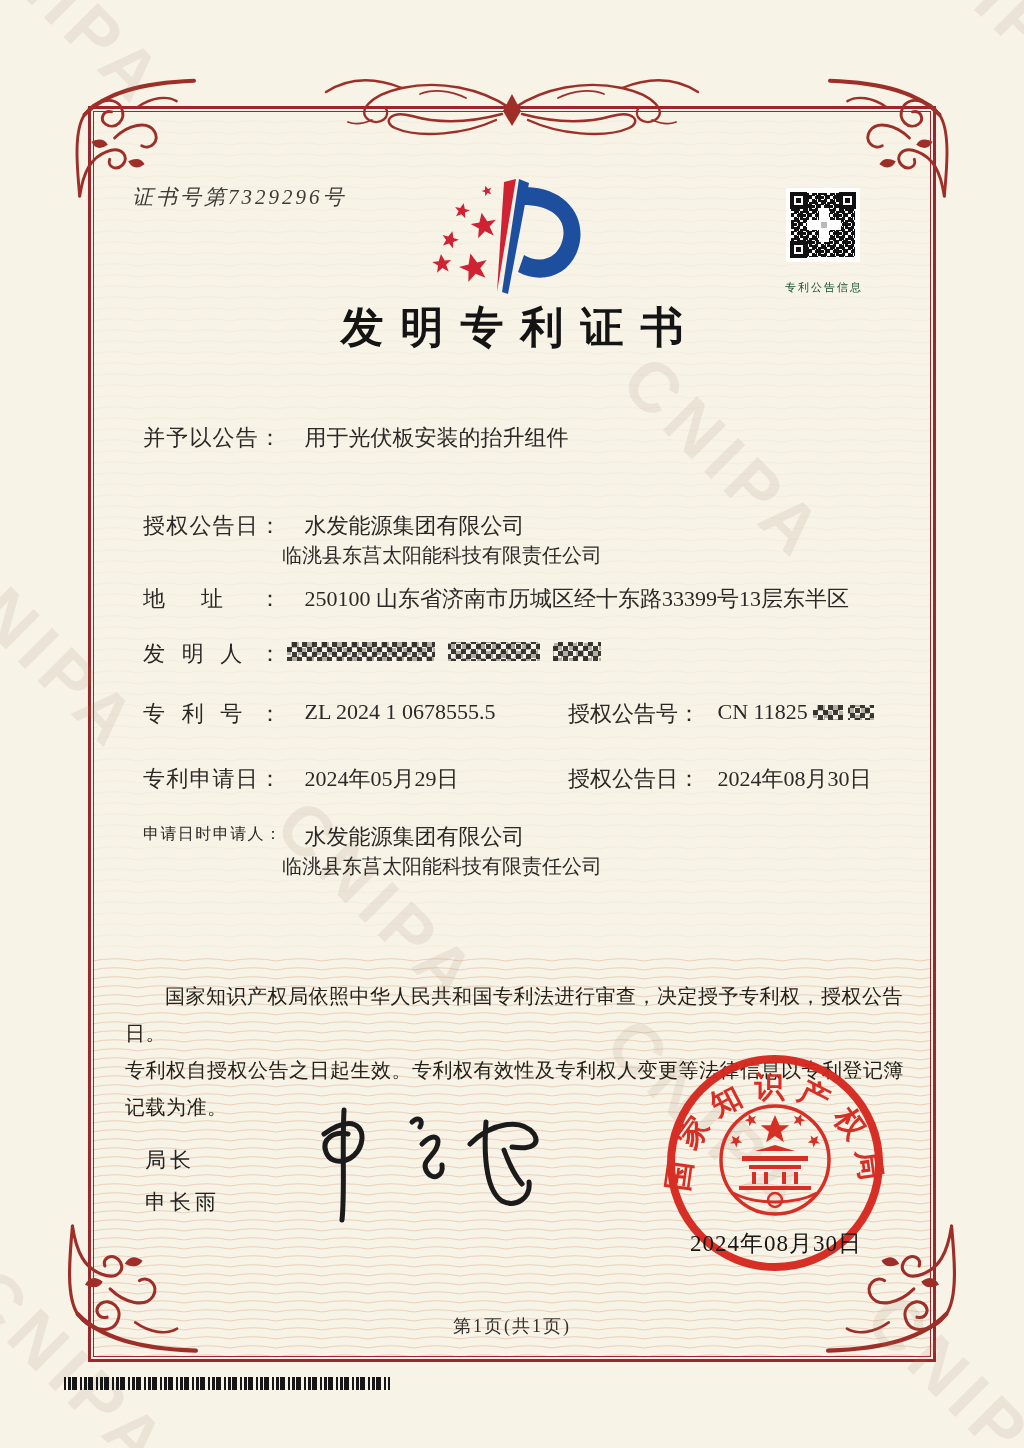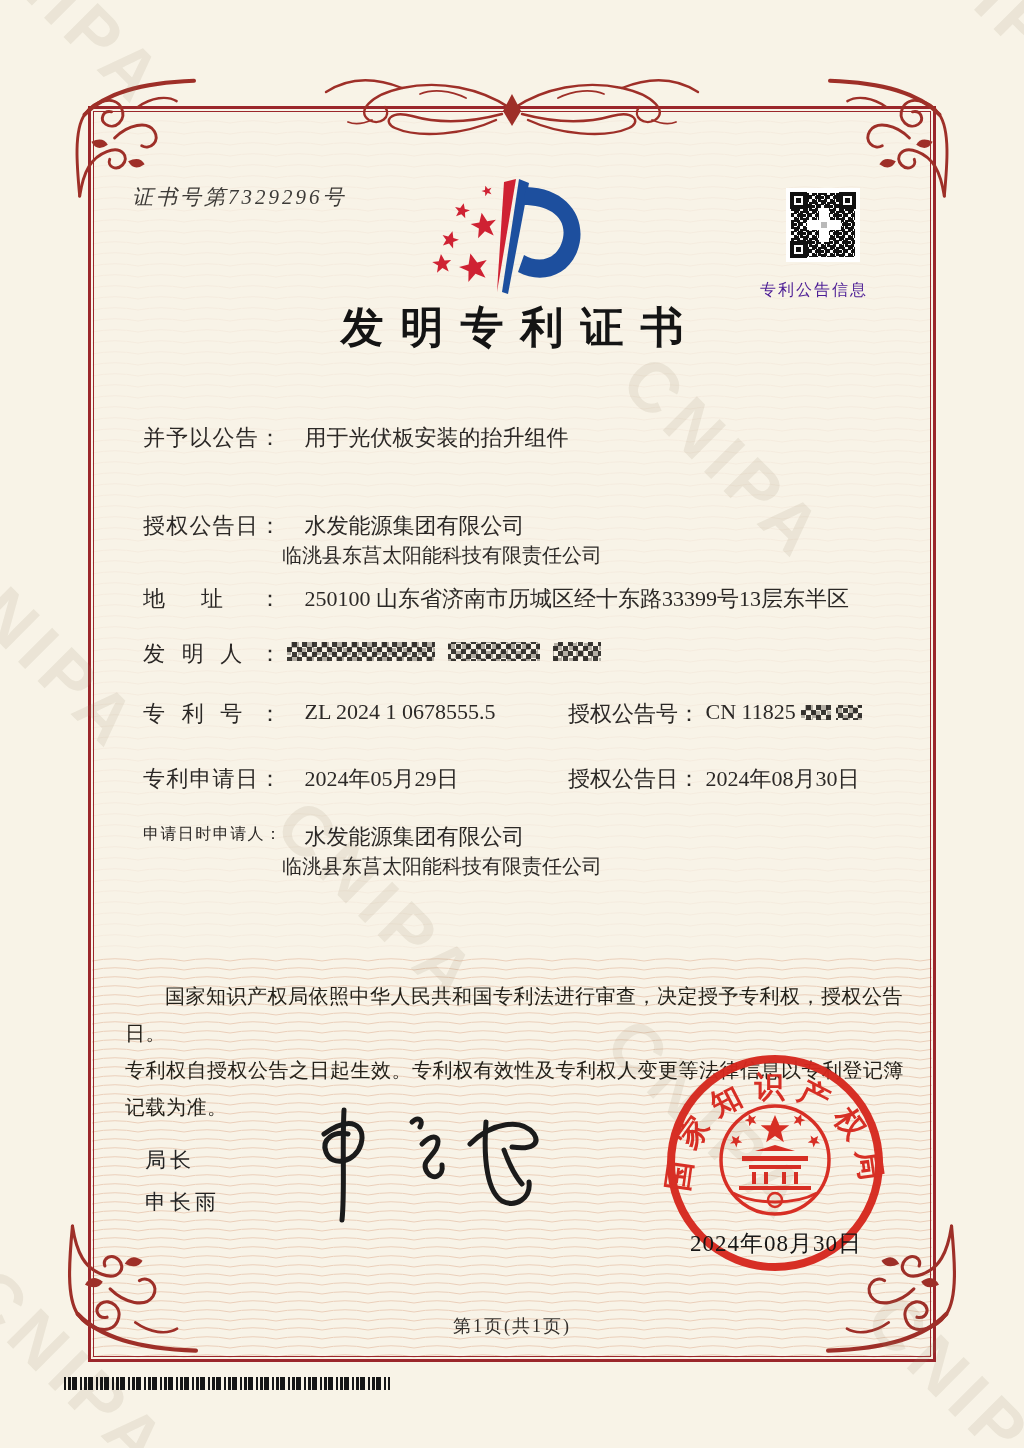--- a/index.html
+++ b/index.html
@@ -30,31 +30,31 @@
   .frame{position:absolute;left:88px;top:106px;width:848px;height:1256px;
          border:3px solid var(--border-red);z-index:1;box-sizing:border-box;}
   .frame-inner{position:absolute;inset:2px;border:1px solid var(--border-red);}
   .ornament{position:absolute;z-index:1;pointer-events:none;}
 
   
   .abs{position:absolute;z-index:3;color:var(--ink);}
   .cert-no{left:132px;top:183px;font-size:21px;letter-spacing:3px;color:#3c3a37;font-style:italic;}
   .title{left:0;top:299px;width:100%;text-align:center;font-size:43px;font-weight:700;
          letter-spacing:17px;text-indent:17px;color:#141414;}
-  .qr-caption{left:760px;top:280px;width:128px;text-align:left;font-size:16px;
-              letter-spacing:2px;color:#4c1d95;}
+  .qr-caption{left:760px;top:280px;width:128px;text-align:center;font-size:11px;
+              letter-spacing:2px;color:#14532d;}
 
   .row{position:absolute;left:143px;z-index:3;color:var(--ink);font-size:22px;white-space:nowrap;}
   .flabel{display:inline-block;width:138px;text-align:justify;text-align-last:justify;vertical-align:top;}
   .flabel-sm{display:inline-block;width:138px;font-size:16px;text-align:justify;text-align-last:justify;vertical-align:top;position:relative;top:2px;}
   .fvalue{margin-left:18px;}
   .indent-val{position:absolute;left:282px;z-index:3;color:var(--ink);font-size:20px;white-space:nowrap;}
   .rcol{position:absolute;left:568px;z-index:3;color:var(--ink);font-size:22px;white-space:nowrap;}
   .rlabel{display:inline-block;width:132px;text-align:justify;text-align-last:justify;vertical-align:top;}
-  .rvalue{margin-left:0px;text-align:right;}
+  .rvalue{margin-left:12px;text-align:right;}
 
   .mosaic{display:inline-block;height:19px;vertical-align:-2px;margin-right:13px;
     background-image:
       repeating-conic-gradient(rgba(35,33,30,.88) 0% 25%, rgba(0,0,0,0) 25% 50%),
       repeating-conic-gradient(rgba(125,120,112,.55) 0% 25%, rgba(0,0,0,0) 25% 50%);
     background-size:10px 10px,15px 15px;background-position:0 0,4px 6px;}
   .mosaic.sm{height:15px;vertical-align:-1px;margin-right:5px;}
 
   .statement{left:125px;top:978px;width:788px;font-size:20px;line-height:37px;
              letter-spacing:.5px;color:#232019;white-space:normal;}

